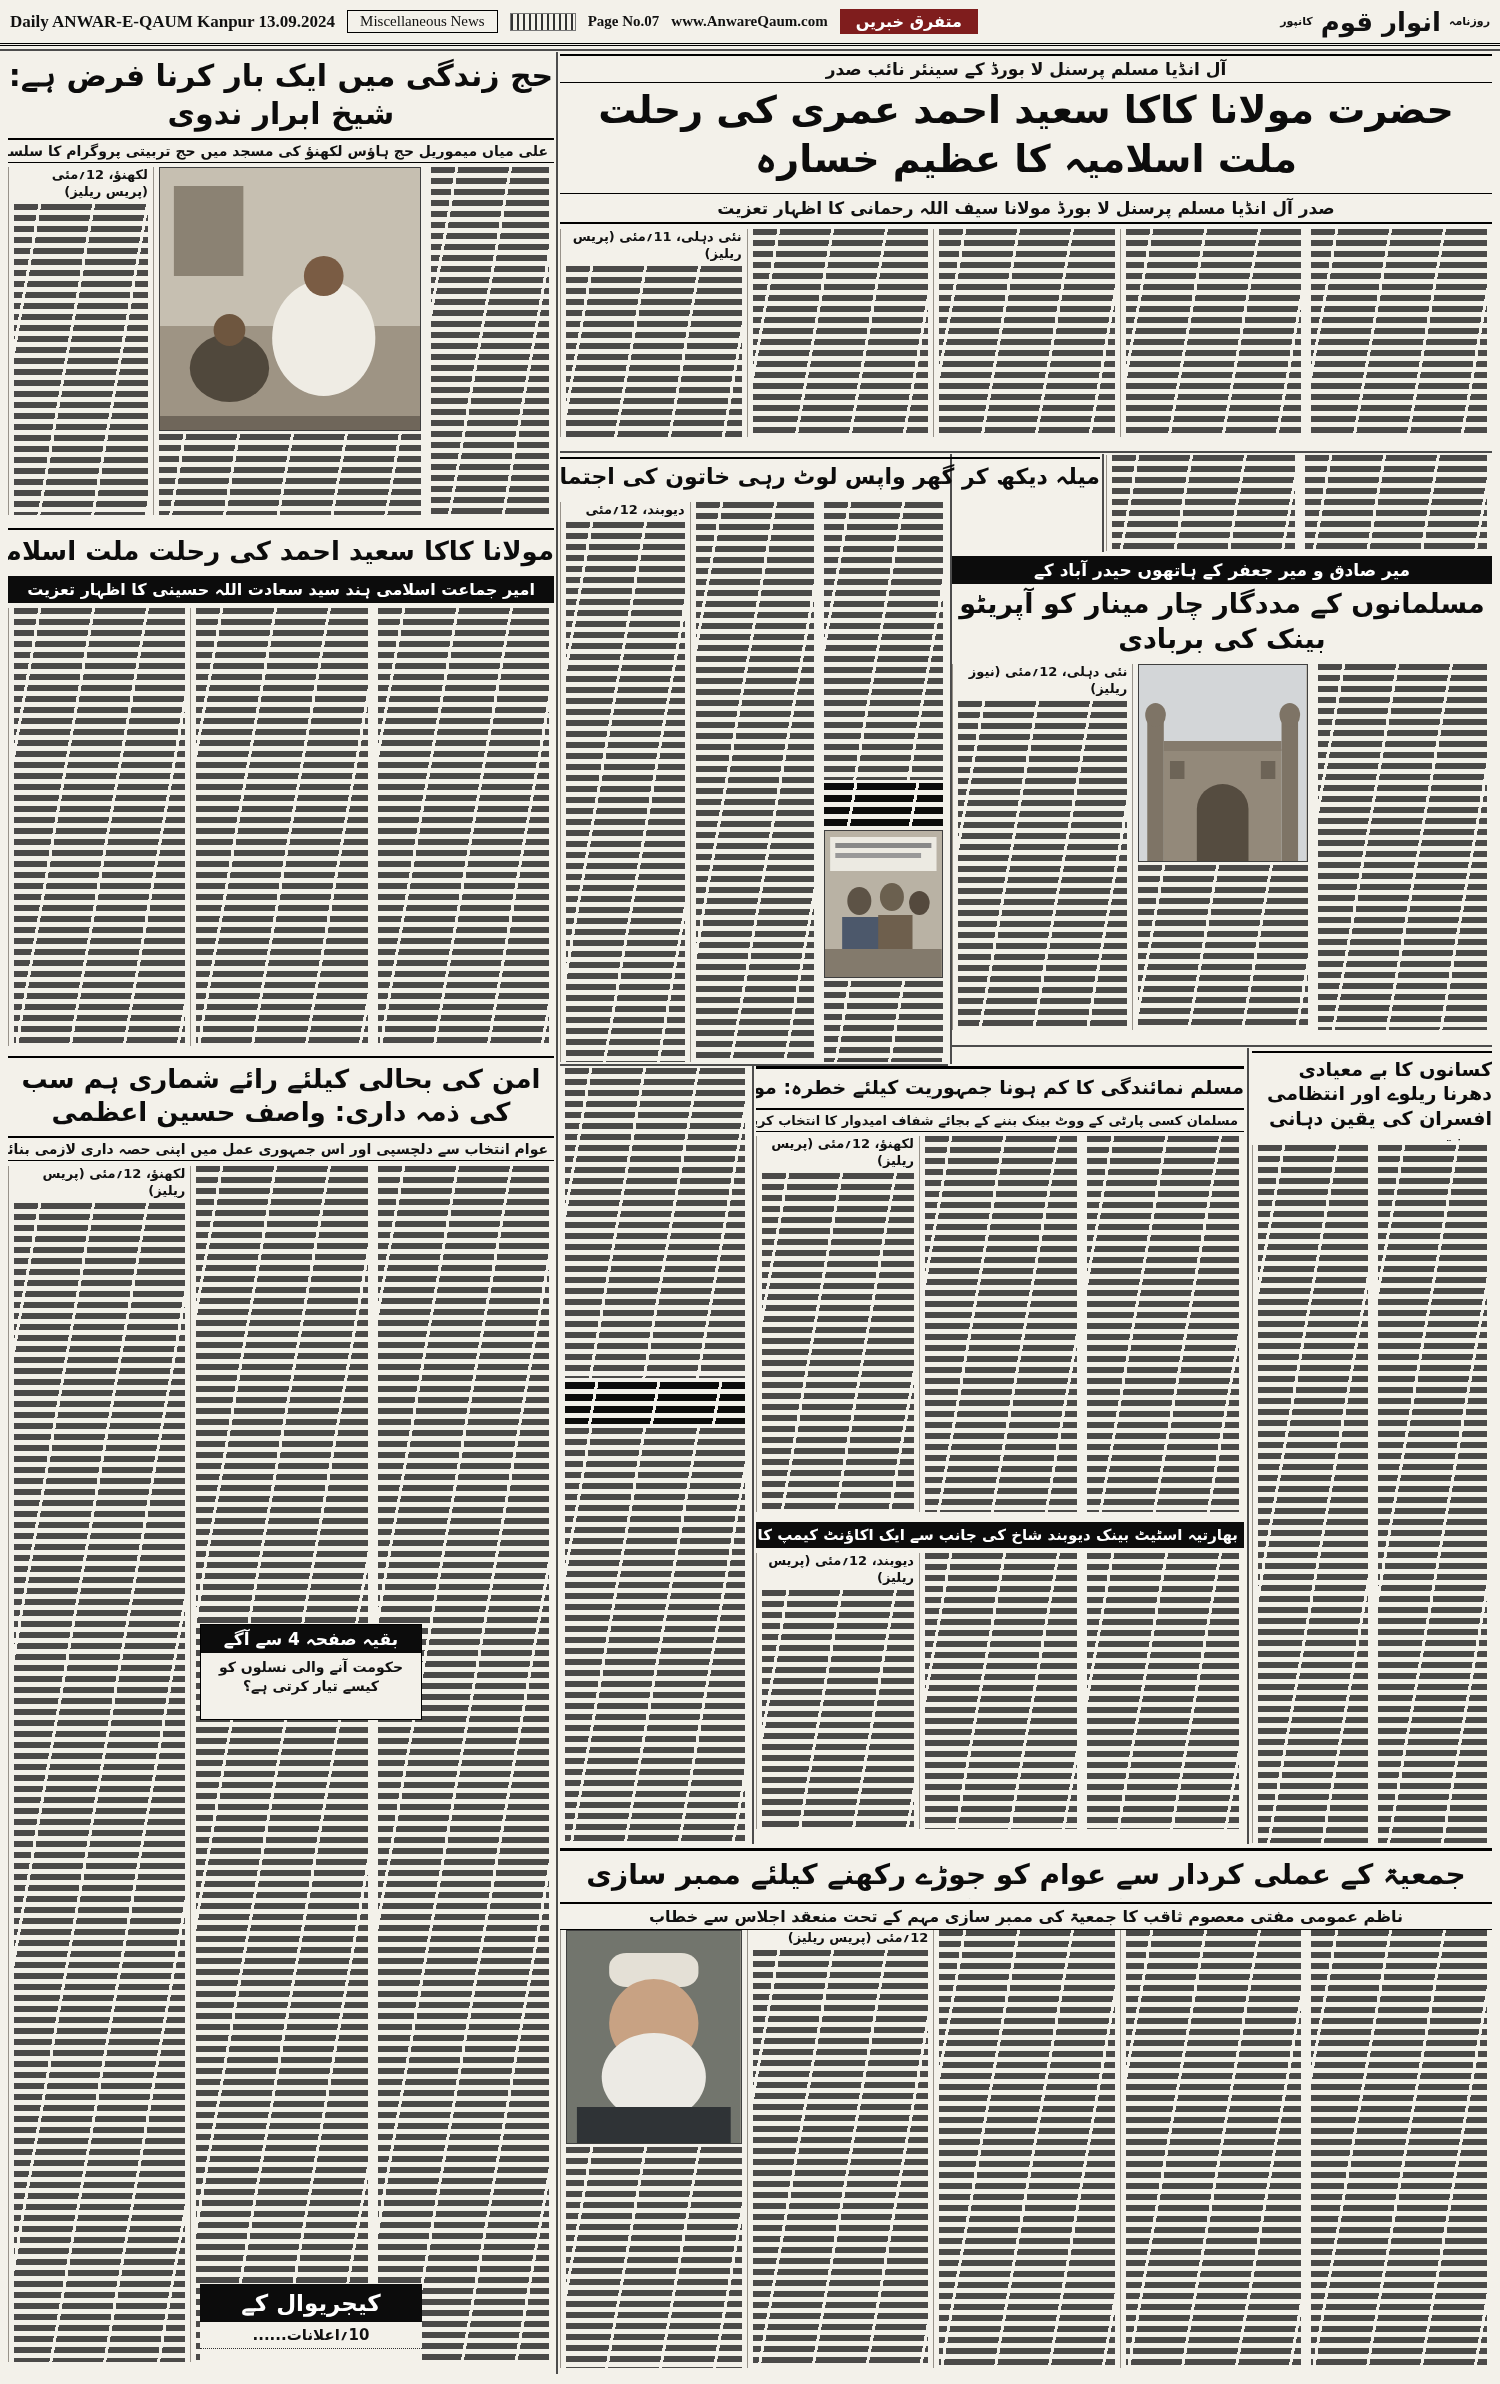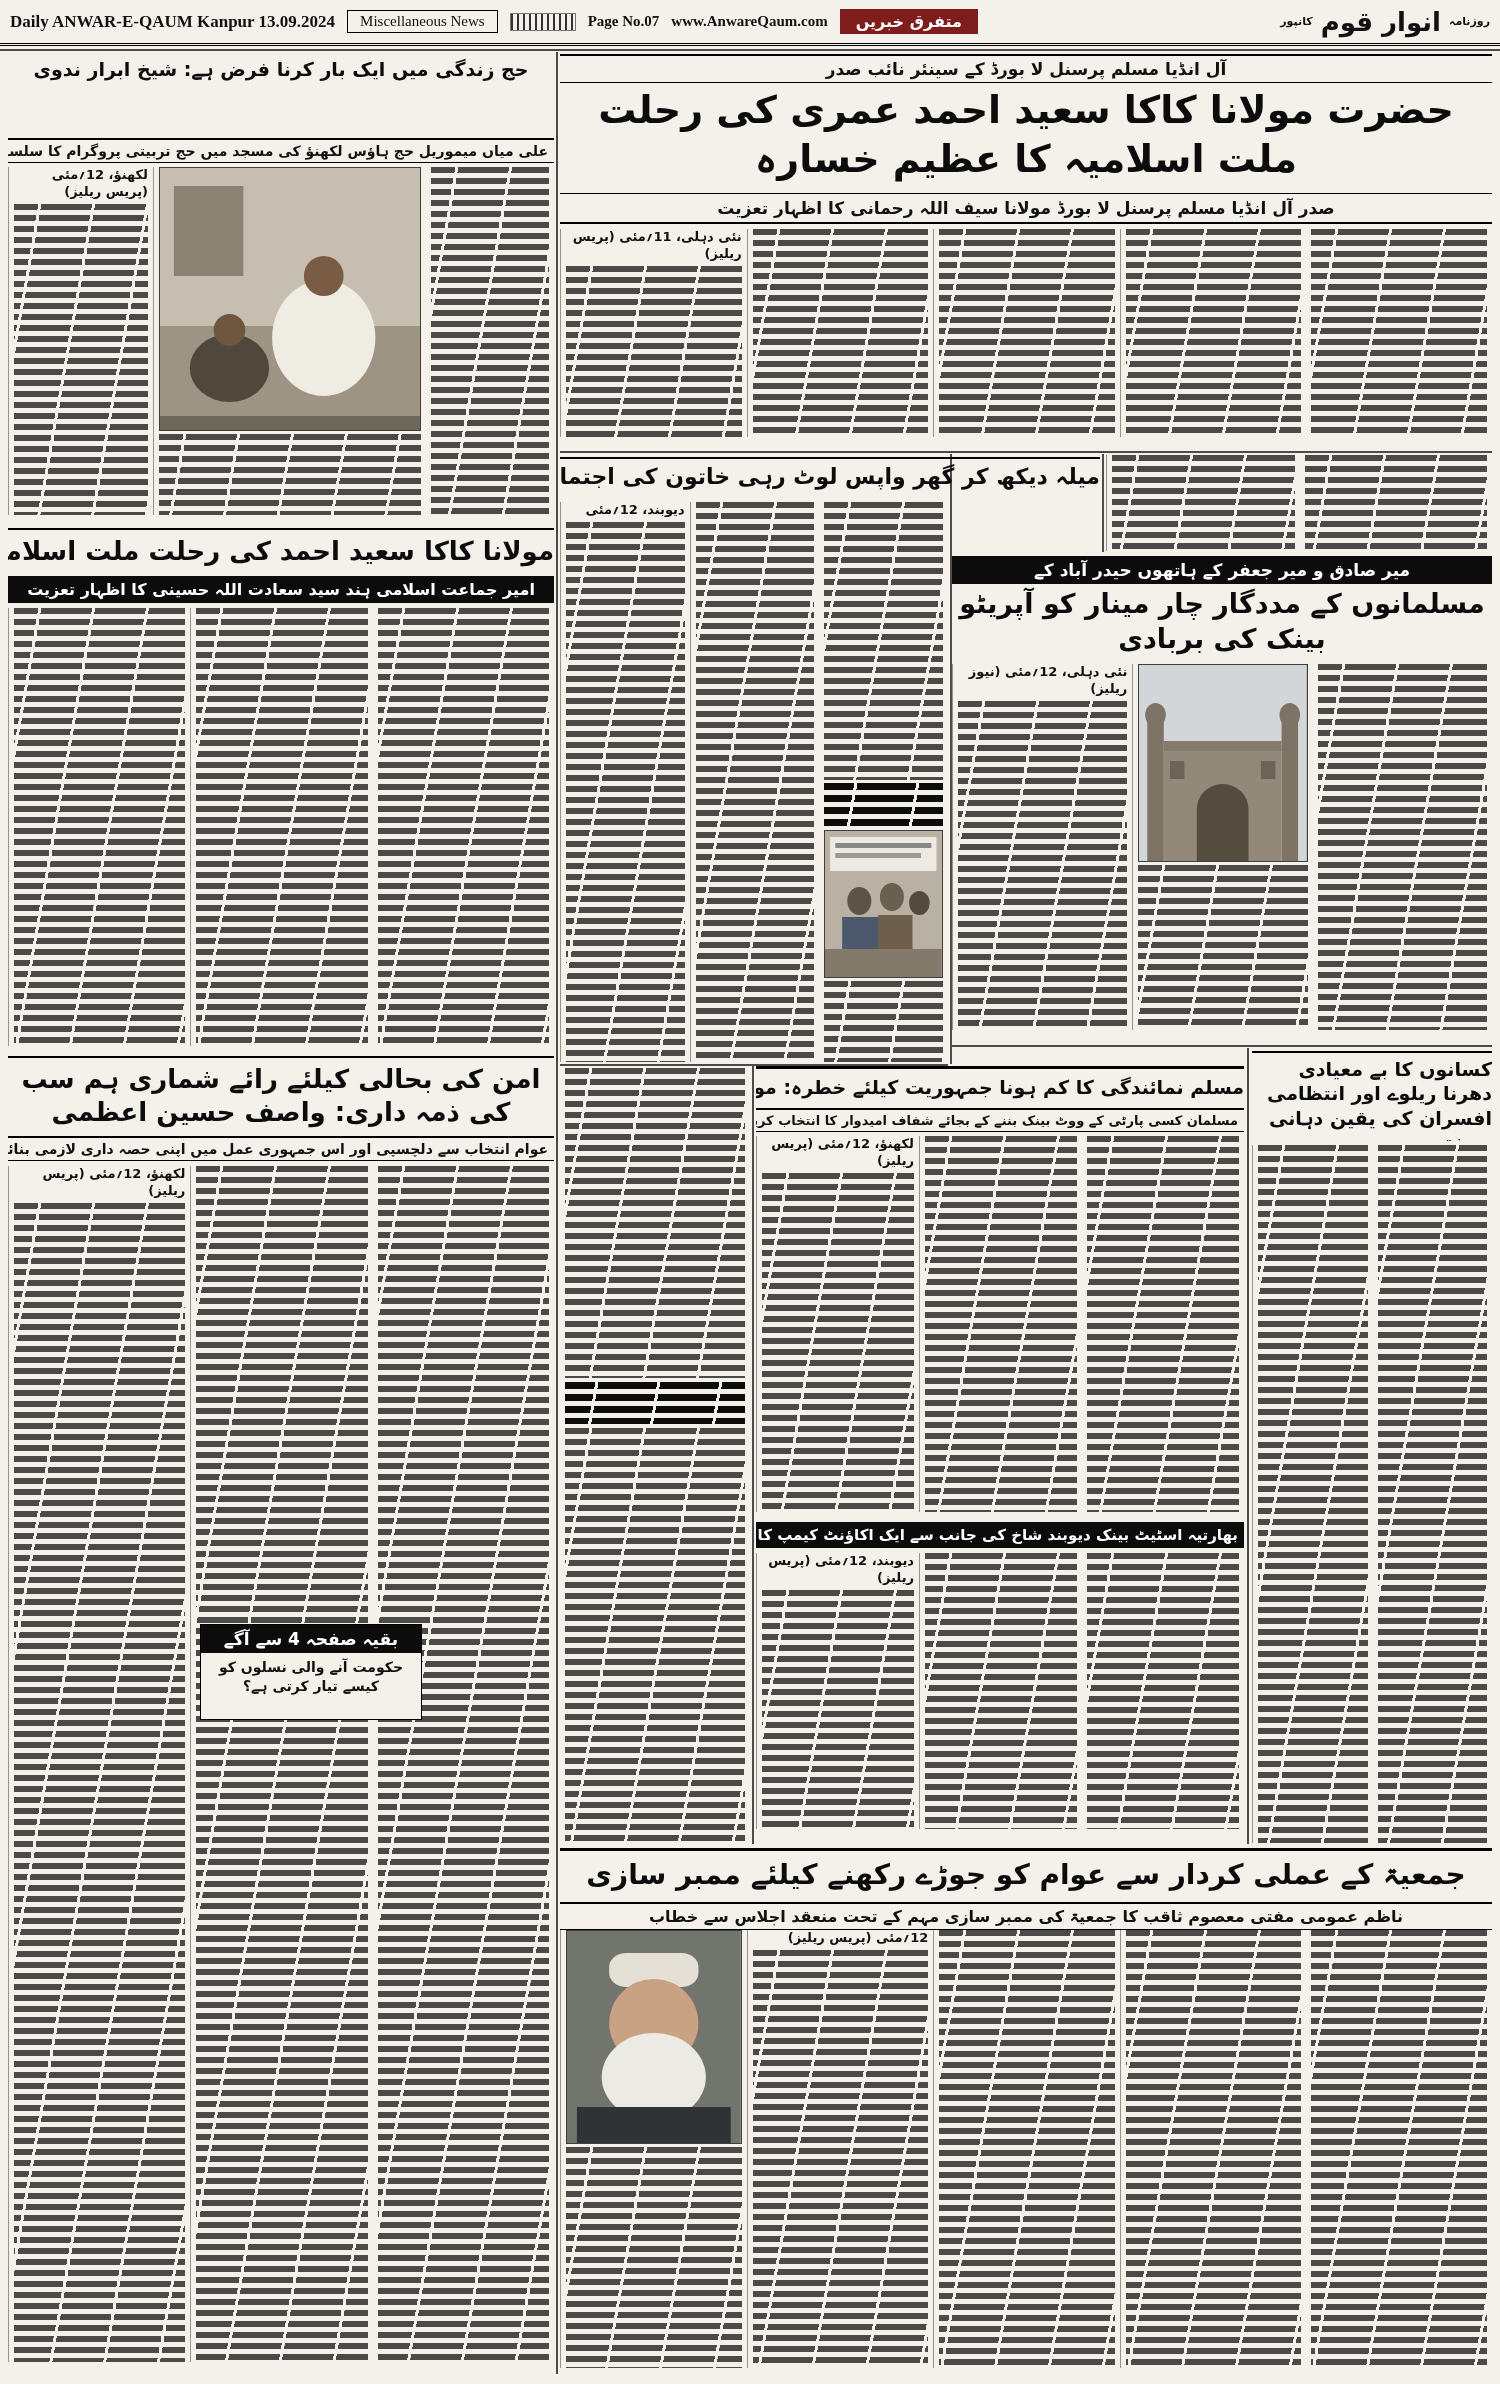--- a/index.html
+++ b/index.html
@@ -74,21 +74,21 @@
   <div class="vline" style="left:556px;top:52px;height:2322px;"></div>
   <div class="vline" style="left:950px;top:454px;height:610px;"></div>
   <div class="vline" style="left:1102px;top:454px;height:98px;"></div>
   <div class="vline" style="left:752px;top:1066px;height:778px;"></div>
   <div class="vline" style="left:1247px;top:1048px;height:796px;"></div>
   <div class="hline" style="left:560px;top:451px;width:932px;"></div>
   <div class="hline" style="left:560px;top:1064px;width:388px;"></div>
   <div class="hline" style="left:952px;top:1045px;width:540px;"></div>
 
   <section class="abs urdu" style="left:8px;top:54px;width:546px;height:470px;">
-    <h2 class="hl" style="font-size:19px;height:78px;">حج زندگی میں ایک بار کرنا فرض ہے: شیخ ابرار ندوی</h2>
+    <h2 class="hl" style="font-size:30px;height:78px;">حج زندگی میں ایک بار کرنا فرض ہے: شیخ ابرار ندوی</h2>
     <div class="kick" style="font-size:14px;">علی میاں میموریل حج ہاؤس لکھنؤ کی مسجد میں حج تربیتی پروگرام کا سلسلہ جاری</div>
     <div class="cols" style="height:348px;margin-top:4px;">
       <div class="col" style="flex:0 0 118px;">
         <div class="tx fill"></div>
       </div>
       <div class="col" style="flex:0 0 262px;">
         <div class="photo" style="height:262px;">
           <svg viewBox="0 0 262 262" preserveAspectRatio="none">
             <rect width="262" height="262" fill="#c6bfb1"></rect>
             <rect y="158" width="262" height="104" fill="#9e9484"></rect>
@@ -139,20 +139,24 @@
         <div class="dateline">لکھنؤ، 12؍مئی (پریس ریلیز)</div>
         <div class="tx fill"></div>
       </div>
     </div>
 
     <div class="abs contbox urdu" style="left:192px;top:566px;width:222px;height:96px;">
       <div class="t">بقیہ صفحہ 4 سے آگے</div>
       <div class="q">حکومت آنے والی نسلوں کو کیسے تیار کرتی ہے؟</div>
     </div>
 
+    <div class="abs kej urdu" style="left:192px;top:1226px;width:222px;height:86px;">
+      <div class="t">کیجریوال کے</div>
+      <div class="s">10؍اعلانات......</div>
+    </div>
   </section>
 
   <section class="abs urdu" style="left:560px;top:54px;width:932px;height:396px;">
     <div class="kick" style="font-size:17px;">آل انڈیا مسلم پرسنل لا بورڈ کے سینئر نائب صدر</div>
     <h1 class="hl" style="font-size:38px;height:104px;">حضرت مولانا کاکا سعید احمد عمری کی رحلت ملت اسلامیہ کا عظیم خسارہ</h1>
     <div class="strap" style="font-size:17px;">صدر آل انڈیا مسلم پرسنل لا بورڈ مولانا سیف اللہ رحمانی کا اظہار تعزیت</div>
     <div class="cols" style="height:208px;margin-top:5px;">
       <div class="col">
           <div class="tx fill"></div>
         </div>

